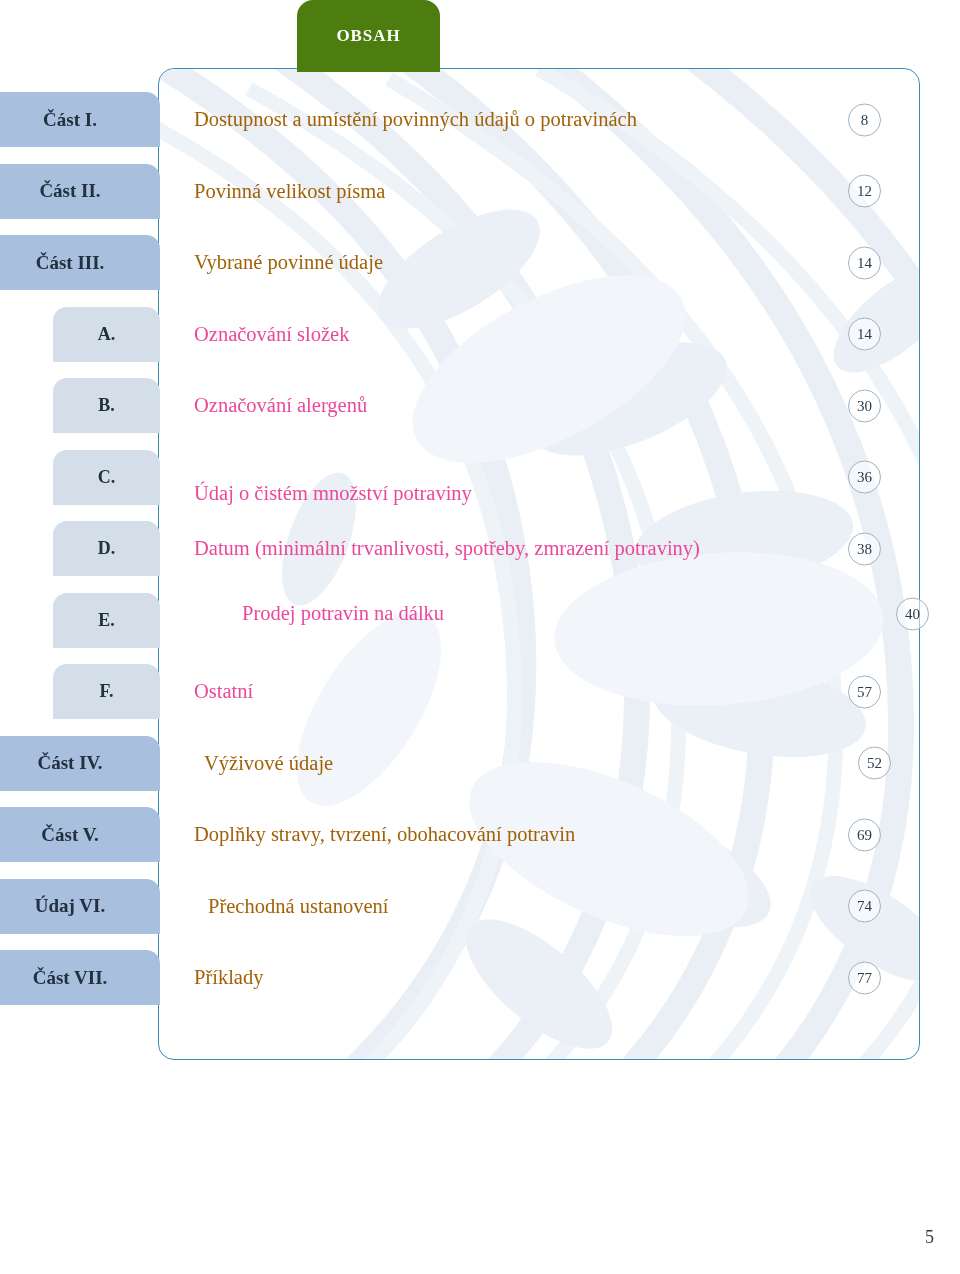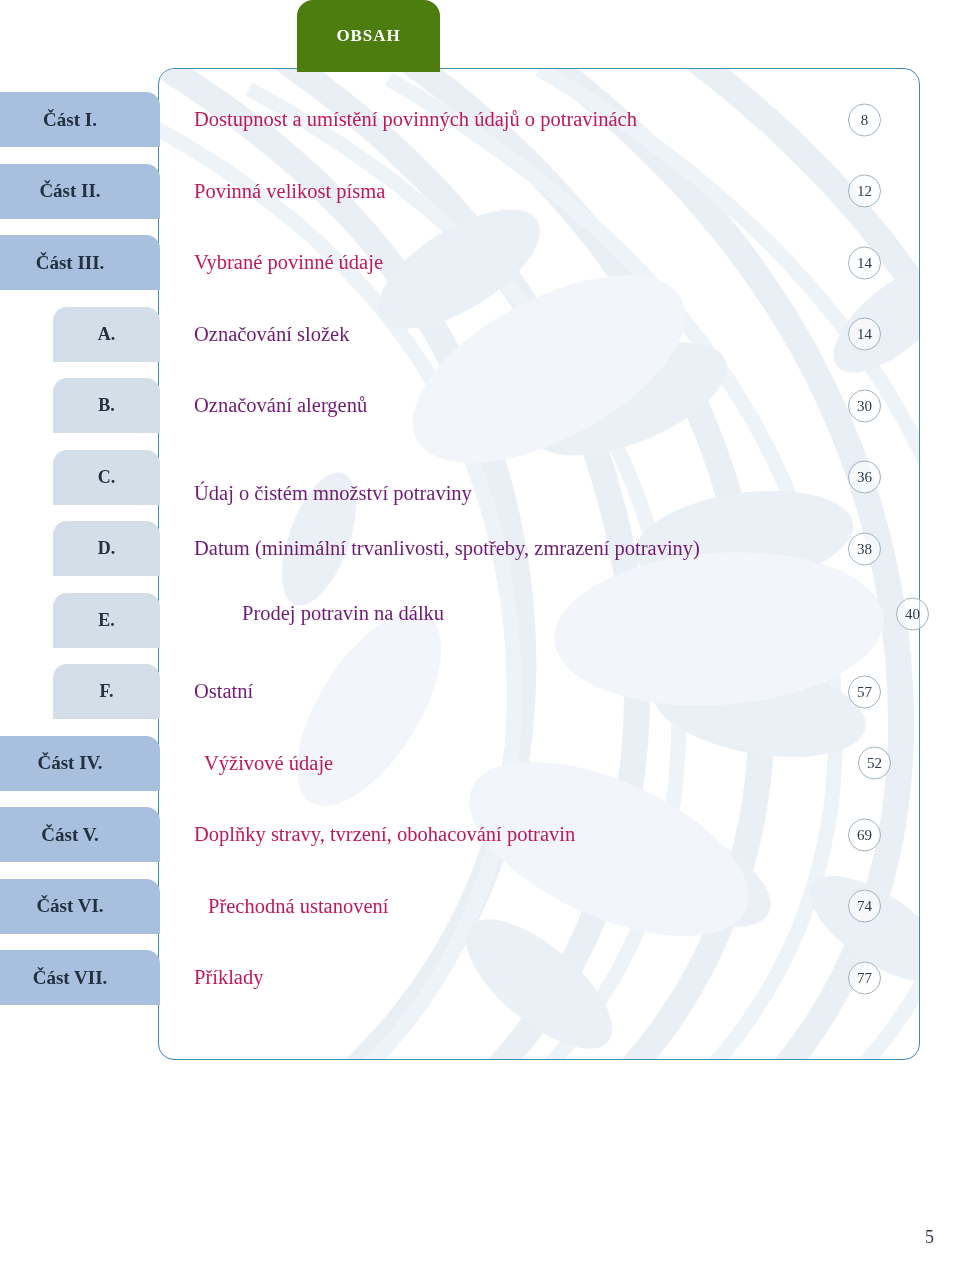--- a/index.html
+++ b/index.html
@@ -122,22 +122,22 @@
     display: flex;
     align-items: center;
     pointer-events: auto;
   }
   .row .label {
     margin-left: 36px;
     font-size: 20.5px;
     line-height: 1.1;
     white-space: nowrap;
   }
-  .row.major .label { color: #be185d; }
-  .row.minor .label { color: #701a75; }
+  .row.major .label { color: #a16207; }
+  .row.minor .label { color: #ec4899; }
 
   .pagebadge {
     position: absolute;
     left: 690px;
     top: 50%;
     transform: translateY(-50%);
     width: 33px;
     height: 33px;
     border: 1.2px solid #9fb2bf;
     border-radius: 50%;
@@ -243,21 +243,21 @@
       <div class="tab letter" style="top: 596px;">
         <span>F.</span>
       </div>
       <div class="tab part" style="top: 667.5px;">
         <span>Část IV.</span>
       </div>
       <div class="tab part" style="top: 739px;">
         <span>Část V.</span>
       </div>
       <div class="tab part" style="top: 810.5px;">
-        <span>Část VI.</span>
+        <span>Údaj VI.</span>
       </div>
       <div class="tab part" style="top: 882px;">
         <span>Část VII.</span>
       </div>
     </div>
 
   <div id="rows">
       <div class="row major" style="top: 24px; height: 55px;">
         <span class="label">Dostupnost a umístění povinných údajů o potravinách</span>
         <span class="pagebadge">8</span>

